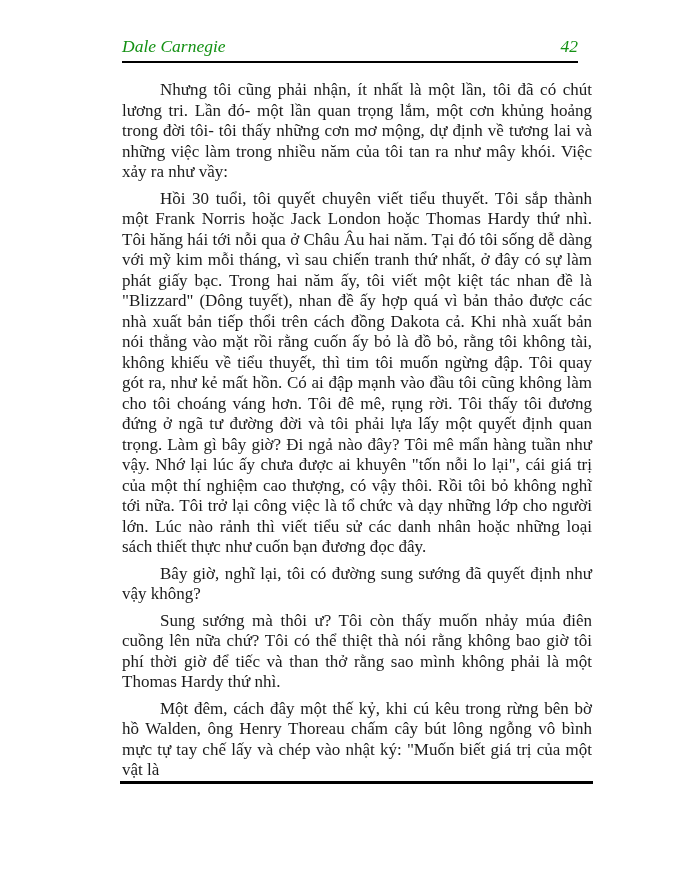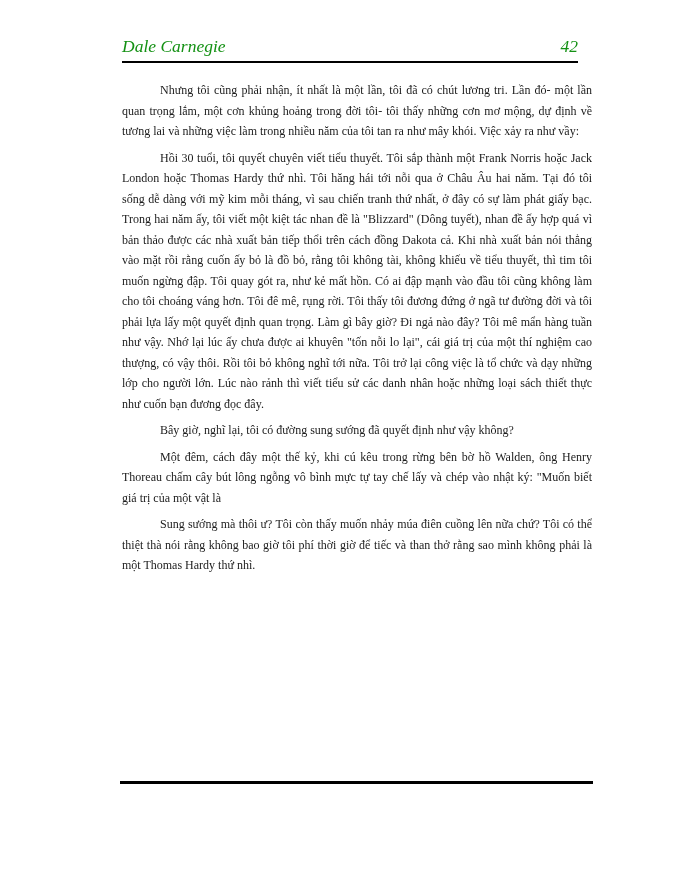--- a/index.html
+++ b/index.html
@@ -43,21 +43,21 @@
     left: 122px;
     width: 456px;
     height: 2px;
     background: var(--rule-black);
   }
   .body-text {
     position: absolute;
     top: 80px;
     left: 122px;
     width: 470px;
-    font-size: 12px;
+    font-size: 17px;
     line-height: 20.5px;
     text-align: justify;
     color: var(--text-black);
   }
   .body-text p {
     margin: 0 0 6px 0;
     text-indent: 38px;
   }
   .footer-rule {
     position: absolute;
@@ -91,22 +91,22 @@
     <span>Dale Carnegie</span>
     <span>42</span>
   </div>
 
   <div class="header-rule"></div>
 
   <div class="body-text">
     <p>Nhưng tôi cũng phải nhận, ít nhất là một lần, tôi đã có chút lương tri. Lần đó- một lần quan trọng lắm, một cơn khủng hoảng trong đời tôi- tôi thấy những cơn mơ mộng, dự định về tương lai và những việc làm trong nhiều năm của tôi tan ra như mây khói. Việc xảy ra như vầy:</p>
     <p>Hồi 30 tuổi, tôi quyết chuyên viết tiểu thuyết. Tôi sắp thành một Frank Norris hoặc Jack London hoặc Thomas Hardy thứ nhì. Tôi hăng hái tới nỗi qua ở Châu Âu hai năm. Tại đó tôi sống dễ dàng với mỹ kim mỗi tháng, vì sau chiến tranh thứ nhất, ở đây có sự làm phát giấy bạc. Trong hai năm ấy, tôi viết một kiệt tác nhan đề là "Blizzard" (Dông tuyết), nhan đề ấy hợp quá vì bản thảo được các nhà xuất bản tiếp thổi trên cách đồng Dakota cả. Khi nhà xuất bản nói thẳng vào mặt rồi rằng cuốn ấy bỏ là đồ bỏ, rằng tôi không tài, không khiếu về tiểu thuyết, thì tim tôi muốn ngừng đập. Tôi quay gót ra, như kẻ mất hồn. Có ai đập mạnh vào đầu tôi cũng không làm cho tôi choáng váng hơn. Tôi đê mê, rụng rời. Tôi thấy tôi đương đứng ở ngã tư đường đời và tôi phải lựa lấy một quyết định quan trọng. Làm gì bây giờ? Đi ngả nào đây? Tôi mê mẩn hàng tuần như vậy. Nhớ lại lúc ấy chưa được ai khuyên "tốn nỗi lo lại", cái giá trị của một thí nghiệm cao thượng, có vậy thôi. Rồi tôi bỏ không nghĩ tới nữa. Tôi trở lại công việc là tổ chức và dạy những lớp cho người lớn. Lúc nào rảnh thì viết tiểu sử các danh nhân hoặc những loại sách thiết thực như cuốn bạn đương đọc đây.</p>
     <p>Bây giờ, nghĩ lại, tôi có đường sung sướng đã quyết định như vậy không?</p>
+    <p>Sung sướng mà thôi ư? Tôi còn thấy muốn nhảy múa điên cuồng lên nữa chứ? Tôi có thể thiệt thà nói rằng không bao giờ tôi phí thời giờ để tiếc và than thở rằng sao mình không phải là một Thomas Hardy thứ nhì.</p>
     <p>Một đêm, cách đây một thế kỷ, khi cú kêu trong rừng bên bờ hồ Walden, ông Henry Thoreau chấm cây bút lông ngỗng vô bình mực tự tay chế lấy và chép vào nhật ký: "Muốn biết giá trị của một vật là</p>
-    <p>Sung sướng mà thôi ư? Tôi còn thấy muốn nhảy múa điên cuồng lên nữa chứ? Tôi có thể thiệt thà nói rằng không bao giờ tôi phí thời giờ để tiếc và than thở rằng sao mình không phải là một Thomas Hardy thứ nhì.</p>
   </div>
 
   <div class="footer-rule"></div>
 
   <div class="footer-note">
     <span class="footer-link">welcome to http://xemtuong.net</span>
   </div>
 
 </div>
 

